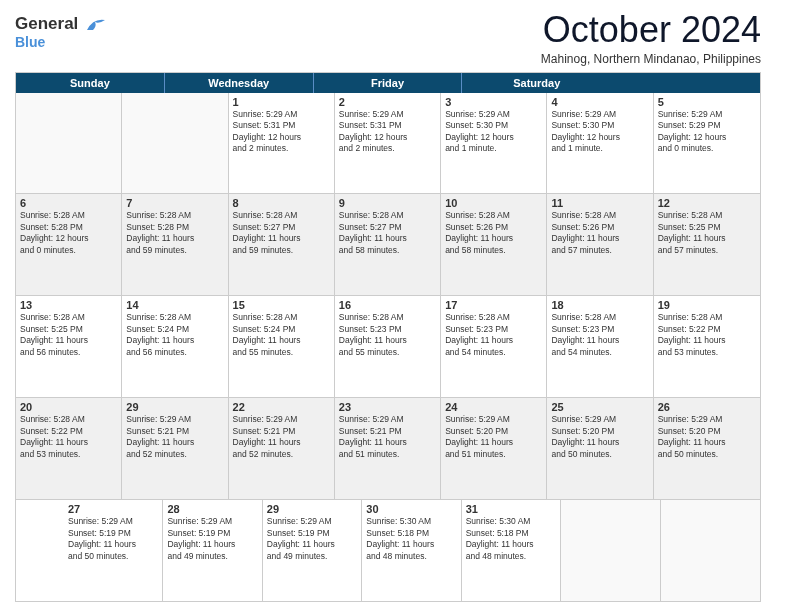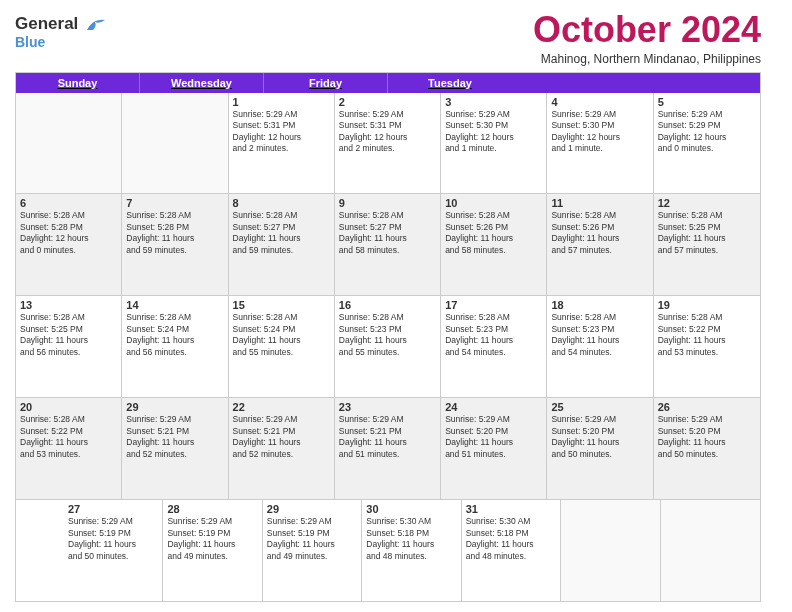--- a/index.html
+++ b/index.html
@@ -26,40 +26,39 @@
     .logo {
       display: flex;
       align-items: center;
       margin-top: 4px;
     }
     .title-block {
       text-align: right;
     }
     .month-title {
       font-size: 36px;
-      font-weight: bold;
-      color: #be185d;
+      font-weight: normal;
+      color: #0f172a;
       line-height: 1.1;
     }
     .location {
       font-size: 12px;
       color: #333;
       margin-top: 2px;
     }
     .calendar {
       flex: 1;
       display: flex;
       flex-direction: column;
       border: 1px solid #ccc;
     }
     .cal-header {
       display: grid;
-      grid-template-columns: repeat(6, 1fr);
-      background: #6d28d9;
-      text-decoration: underline;
+      grid-template-columns: repeat(5, 1fr);
+      background: #0c4a6e;
     }
     .cal-header-cell {
       color: #fff;
       font-size: 11px;
       font-weight: bold;
       text-align: center;
       padding: 4px 2px;
       border-right: 1px solid #5a8dc5;
     }
     .cal-header-cell:last-child { border-right: none; }
@@ -117,21 +116,21 @@
       <div class="month-title">October 2024</div>
       <div class="location">Mahinog, Northern Mindanao, Philippines</div>
     </div>
   </div>
 
   <div class="calendar">
     <div class="cal-header" id="cal-header">
         <div class="cal-header-cell">Sunday</div>
         <div class="cal-header-cell">Wednesday</div>
         <div class="cal-header-cell">Friday</div>
-        <div class="cal-header-cell">Tuesday</div>
+        <div class="cal-header-cell">Saturday</div>
       </div>
     <div class="cal-body" id="cal-body">
         <div class="cal-row">
           <div class="cal-cell empty"></div>
           <div class="cal-cell empty"></div>
           <div class="cal-cell">
             <div class="day-num">1</div>
             <div class="cell-text">Sunrise: 5:29 AM<br>Sunset: 5:31 PM<br>Daylight: 12 hours<br>and 2 minutes.</div>
           </div>
           <div class="cal-cell">

